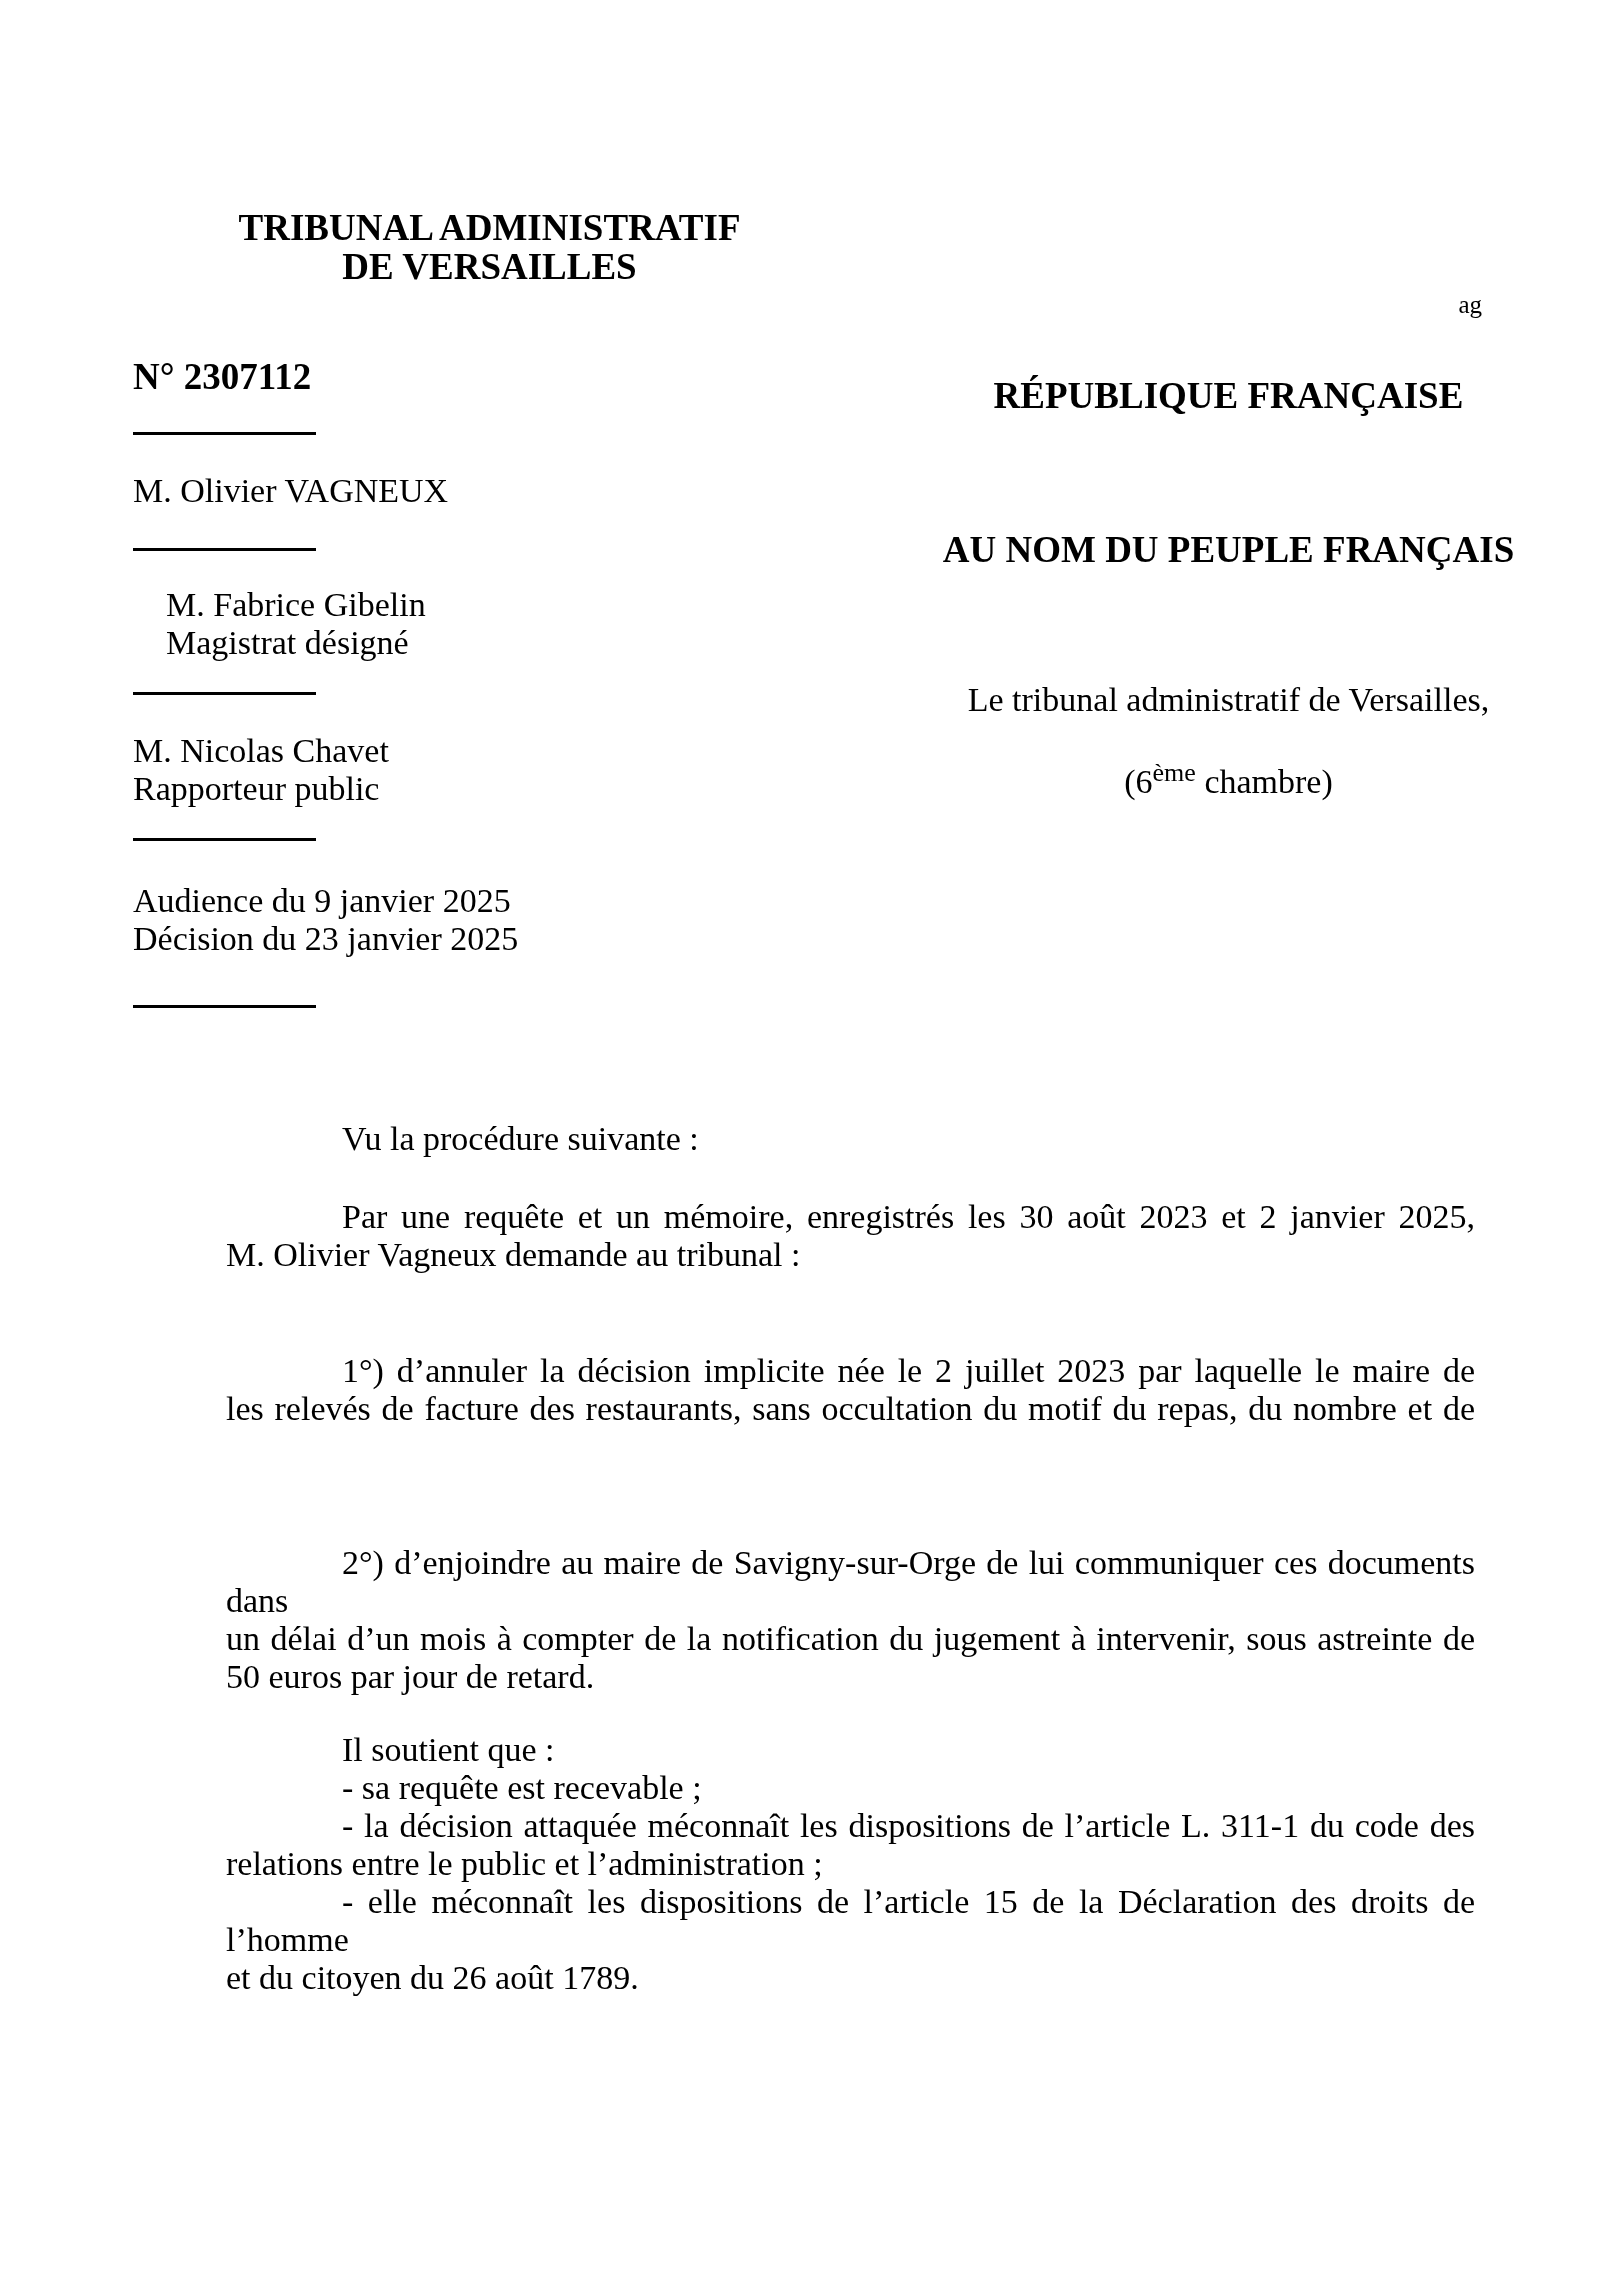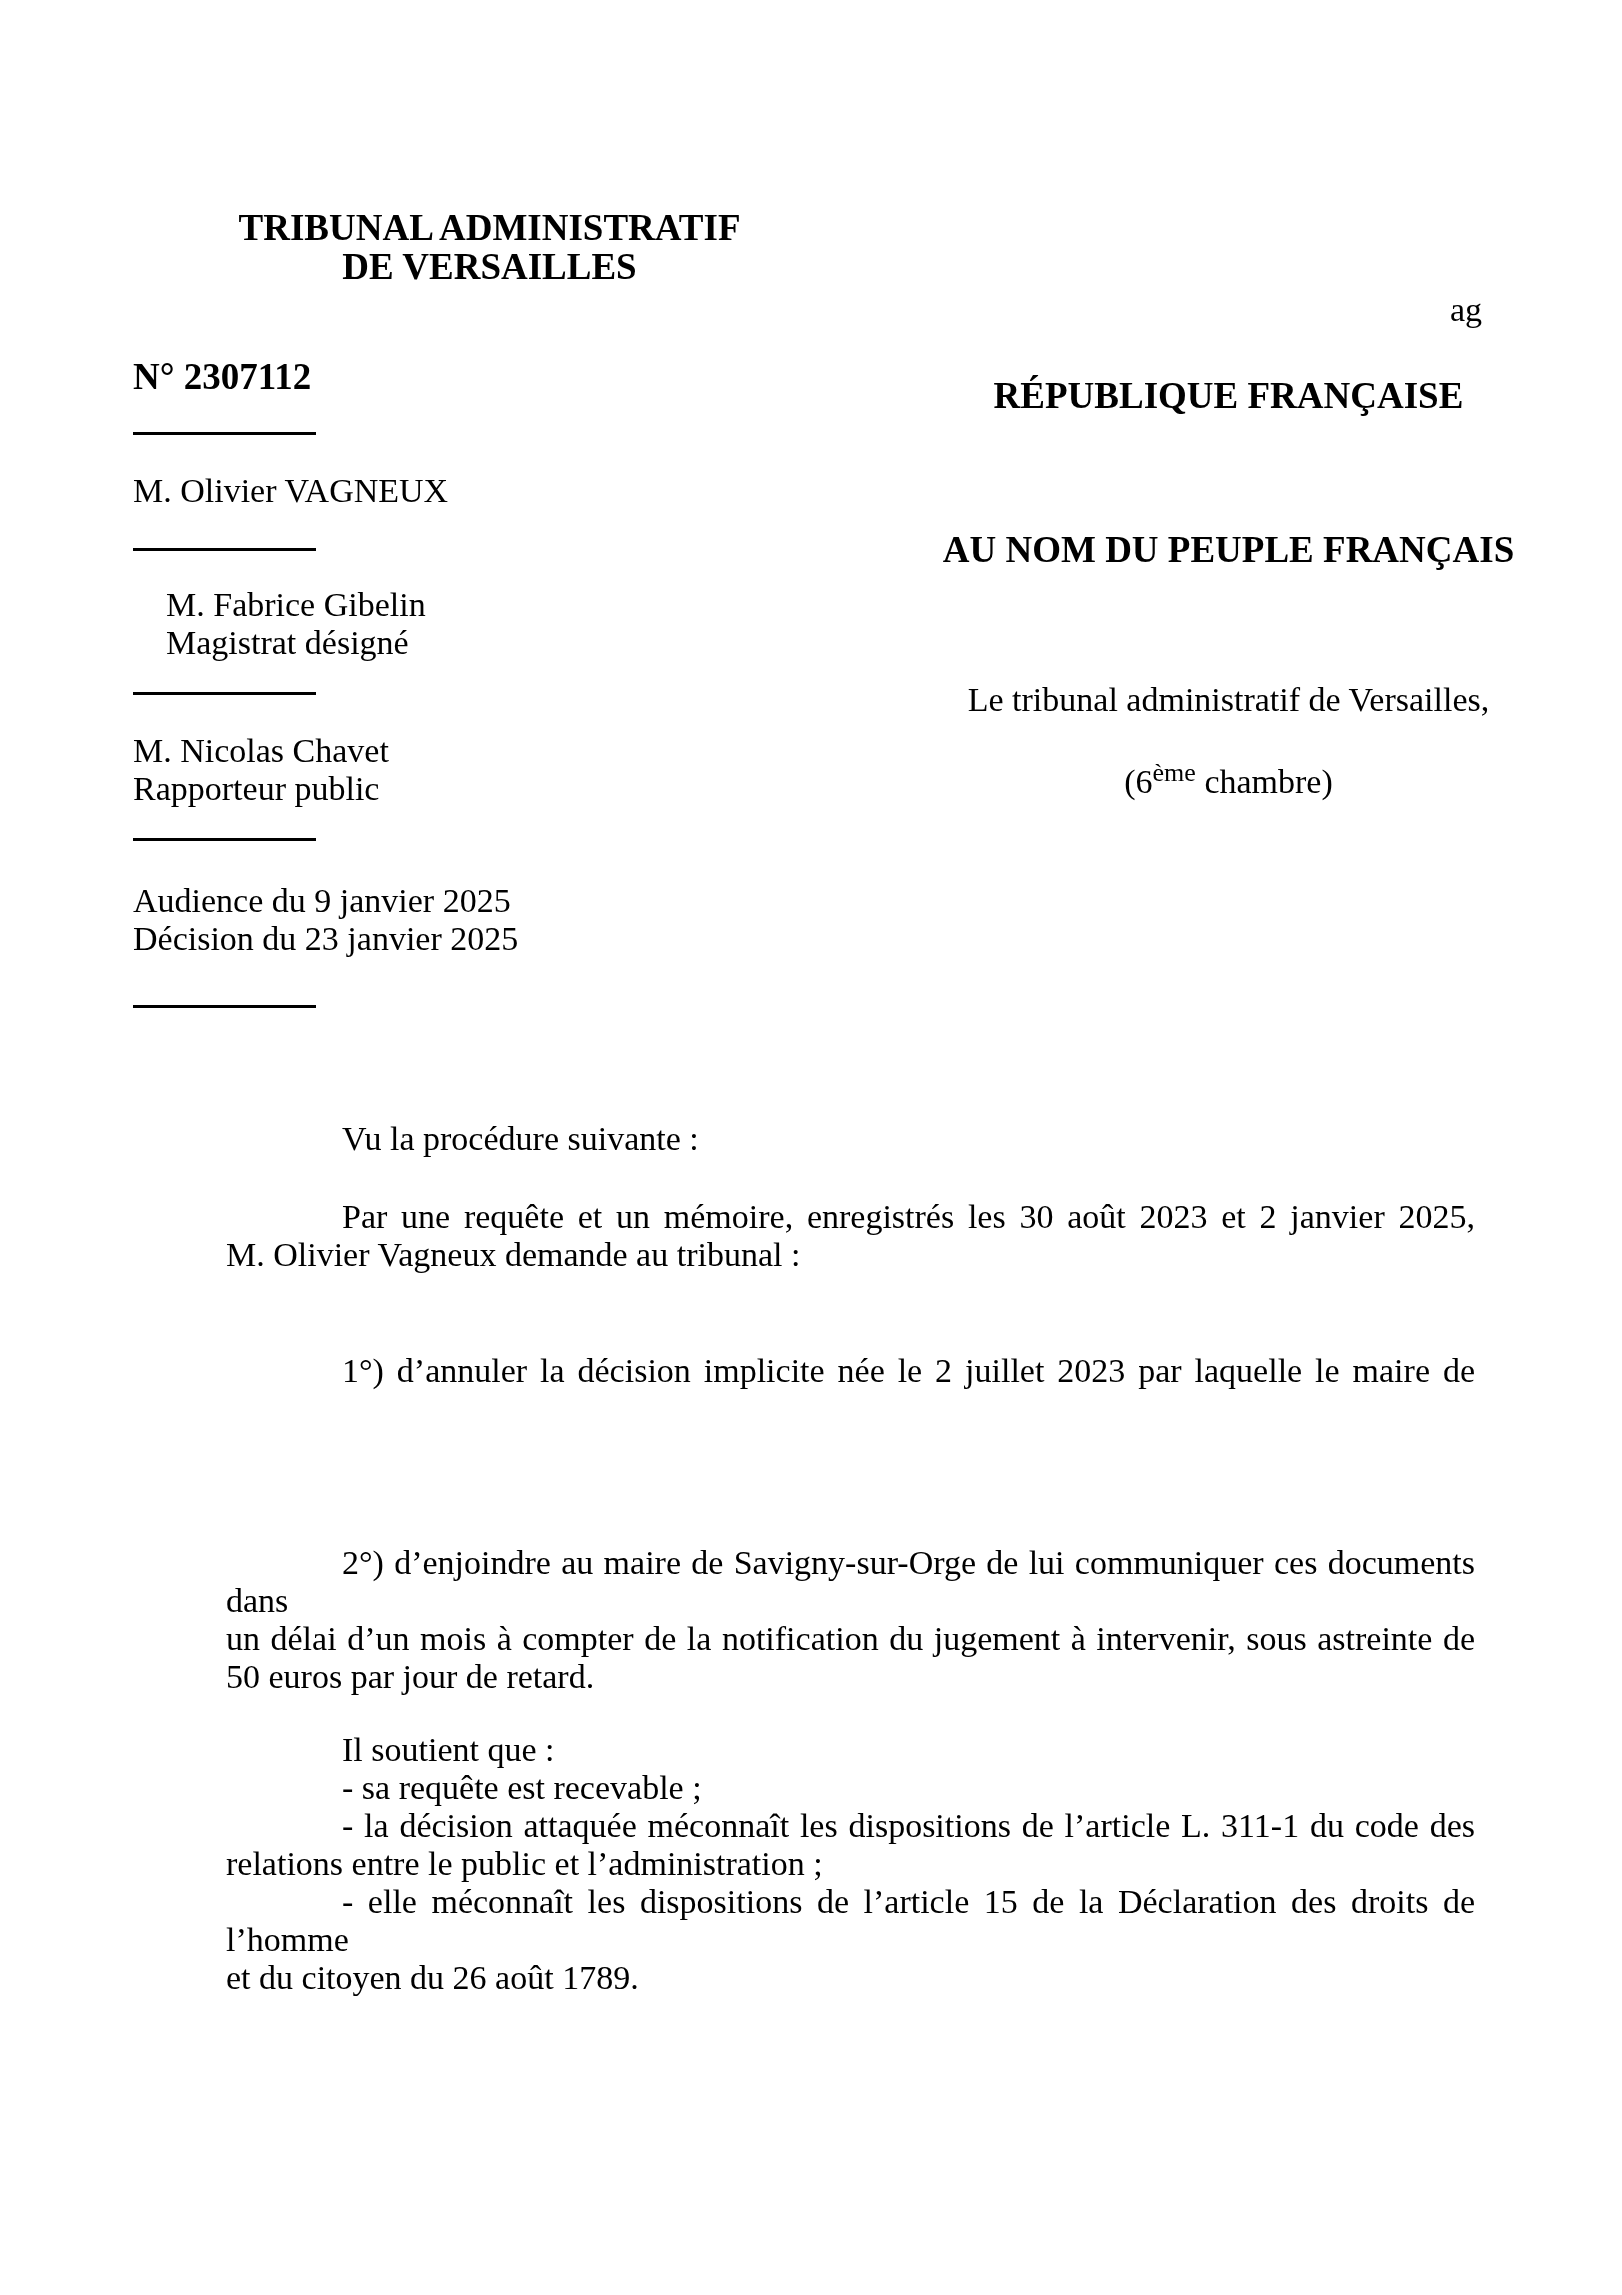--- a/index.html
+++ b/index.html
@@ -8,21 +8,21 @@
     width:1623px;height:2295px;
     background:#ffffff;color:#000000;
     font-family:"Liberation Serif","DejaVu Serif",serif;
     overflow:hidden;
   }
   .b56{font-weight:bold;font-size:37px;line-height:39px;}
   .r52{font-size:34px;line-height:38px;}
 
   .masthead{position:absolute;left:133px;top:208px;width:713px;text-align:center;}
 
-  .ag-note{position:absolute;left:1351px;top:291px;width:131px;text-align:right;font-size:34px;}
+  .ag-note{position:absolute;left:1351px;top:291px;width:131px;text-align:right;font-size:25px;}
 
   
   .lc{position:absolute;left:133px;text-align:left;}
   .case-number{top:357px;}
   .applicant{top:472px;}
   .judge-block{top:586px;margin-left:33px;}
   .rapporteur-block{top:732px;}
   .dates-block{top:882px;}
 
   .rule{position:absolute;left:133px;width:183px;height:2.6px;background:#000;}
@@ -96,20 +96,21 @@
   <div class="body-text">
       <div class="bpara">
         <div class="line ind">Vu la procédure suivante :</div>
       </div>
       <div class="bpara">
         <div class="line j ind">Par une requête et un mémoire, enregistrés les 30 août 2023 et 2 janvier 2025,</div>
         <div class="line">M. Olivier Vagneux demande au tribunal :</div>
       </div>
       <div class="bpara">
         <div class="line j ind">1°) d’annuler la décision implicite née le 2 juillet 2023 par laquelle le maire de</div>
+        <div class="line j">les relevés de facture des restaurants, sans occultation du motif du repas, du nombre et de</div>
       </div>
       <div class="bpara">
         <div class="line j ind">2°) d’enjoindre au maire de Savigny-sur-Orge de lui communiquer ces documents dans</div>
         <div class="line j">un délai d’un mois à compter de la notification du jugement à intervenir, sous astreinte de</div>
         <div class="line">50 euros par jour de retard.</div>
       </div>
       <div class="bpara">
         <div class="line ind">Il soutient que :</div>
         <div class="line ind">- sa requête est recevable ;</div>
         <div class="line j ind">- la décision attaquée méconnaît les dispositions de l’article L. 311-1 du code des</div>

